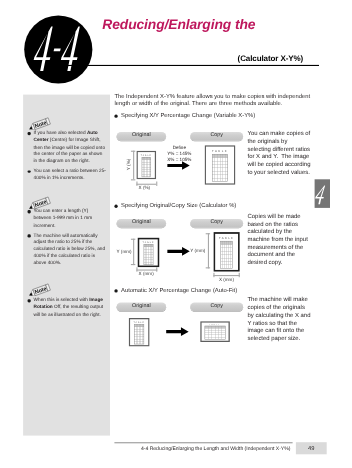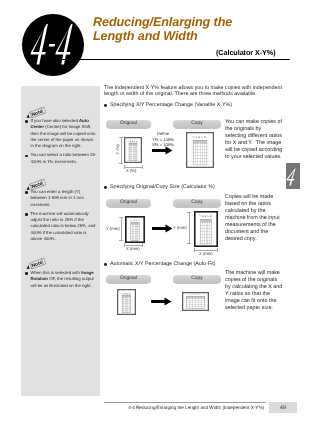--- a/index.html
+++ b/index.html
@@ -3,21 +3,21 @@
 <meta charset="utf-8">
 <style>
   html,body{margin:0;padding:0;}
   body{width:300px;height:425px;background:#fff;font-family:"Liberation Sans",sans-serif;overflow:hidden;
        -webkit-font-smoothing:antialiased;text-rendering:geometricPrecision;}
   .page{position:relative;width:300px;height:425px;}
 
   
   .chapnum{position:absolute;left:22px;top:14px;width:62px;height:62px;border-radius:50%;background:#000;}
   .chapglyph{position:absolute;left:0;top:0;}
-  .title{position:absolute;left:93px;top:15px;font-size:12.6px;font-weight:bold;font-style:italic;line-height:14.2px;color:#a16207;letter-spacing:-0.1px;}
+  .title{position:absolute;left:93px;top:15px;font-size:12.6px;font-weight:bold;font-style:italic;line-height:14.2px;color:#be185d;letter-spacing:-0.1px;}
   .subtitle{position:absolute;left:216px;top:48px;font-size:7.3px;font-weight:bold;color:#000;letter-spacing:-0.1px;}
   .rule{position:absolute;left:52px;width:238px;top:59px;height:1.2px;background:#000;}
 
   
   .side{position:absolute;left:21px;top:86px;width:79px;height:310px;background:#e1e1e1;}
   .noteicon{position:absolute;width:24px;height:13px;}
   .note-block{position:absolute;left:4px;width:72px;font-size:4.3px;line-height:6.3px;color:#231f20;}
   .bullet-row{display:flex;margin-bottom:3px;}
   .bullet-row .b{width:5.5px;flex:0 0 5.5px;position:relative;}
   .bullet-row .b::before{content:"";position:absolute;left:0.3px;top:2.3px;width:2.6px;height:2.6px;border-radius:50%;background:#1a1a1a;}
@@ -61,21 +61,20 @@
       <title>4-4</title>
       <g fill="#ffffff">
         <path d="M 24.6 10.0 L 25.9 10.0 L 19.9 38.0 L 23.8 38.0 L 23.2 40.6 L 19.3 40.6 L 17.3 50.5 L 14.5 50.5 L 16.5 40.6 L 8.6 40.6 L 9.2 38.0 Z M 17.1 38.0 L 22.2 14.2 L 10.8 38.0 Z"></path>
         <path d="M 27.3 30.0 L 33.2 30.0 L 32.6 32.6 L 26.7 32.6 Z"></path>
         <path d="M 49.3 10.0 L 50.6 10.0 L 44.6 38.0 L 48.5 38.0 L 47.9 40.6 L 44.0 40.6 L 42.0 50.5 L 39.2 50.5 L 41.2 40.6 L 33.3 40.6 L 33.9 38.0 Z M 41.8 38.0 L 46.9 14.2 L 35.5 38.0 Z"></path>
       </g>
     </svg>
   </div>
   <div class="title">
     <div>Reducing/Enlarging the</div>
-    <div>Length and Width</div>
   </div>
   <div class="subtitle">(Calculator X-Y%)</div>
   <div class="rule"></div>
 
   <div class="sidetab">
     <svg width="14" height="26" viewBox="0 0 14 26">
       <title>4</title>
       <g fill="#ffffff">
         <path d="M 8.9 5.6 L 9.6 5.6 L 6.4 16.0 L 8.4 16.0 L 8.0 17.4 L 6.0 17.4 L 4.9 22.6 L 3.4 22.6 L 4.5 17.4 L 0.5 17.4 L 0.8 16.0 Z M 5.3 16.0 L 8.0 8.0 L 2.1 16.0 Z"></path>
       </g>

